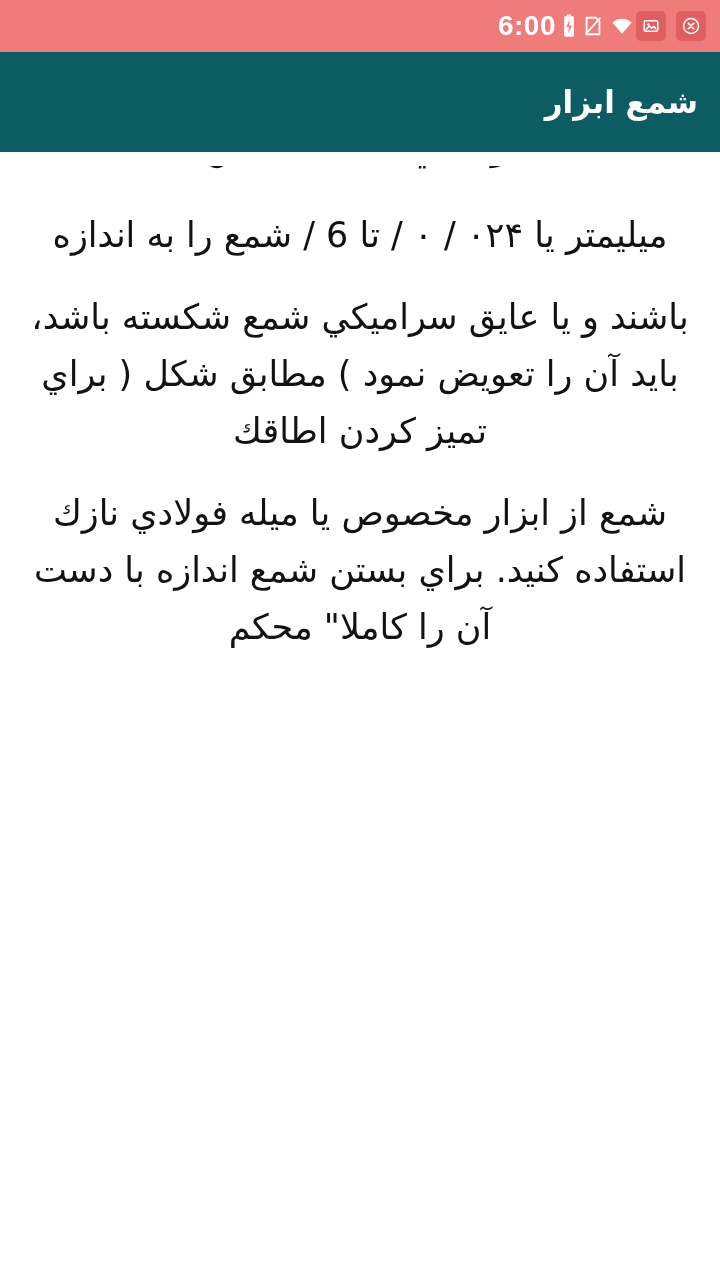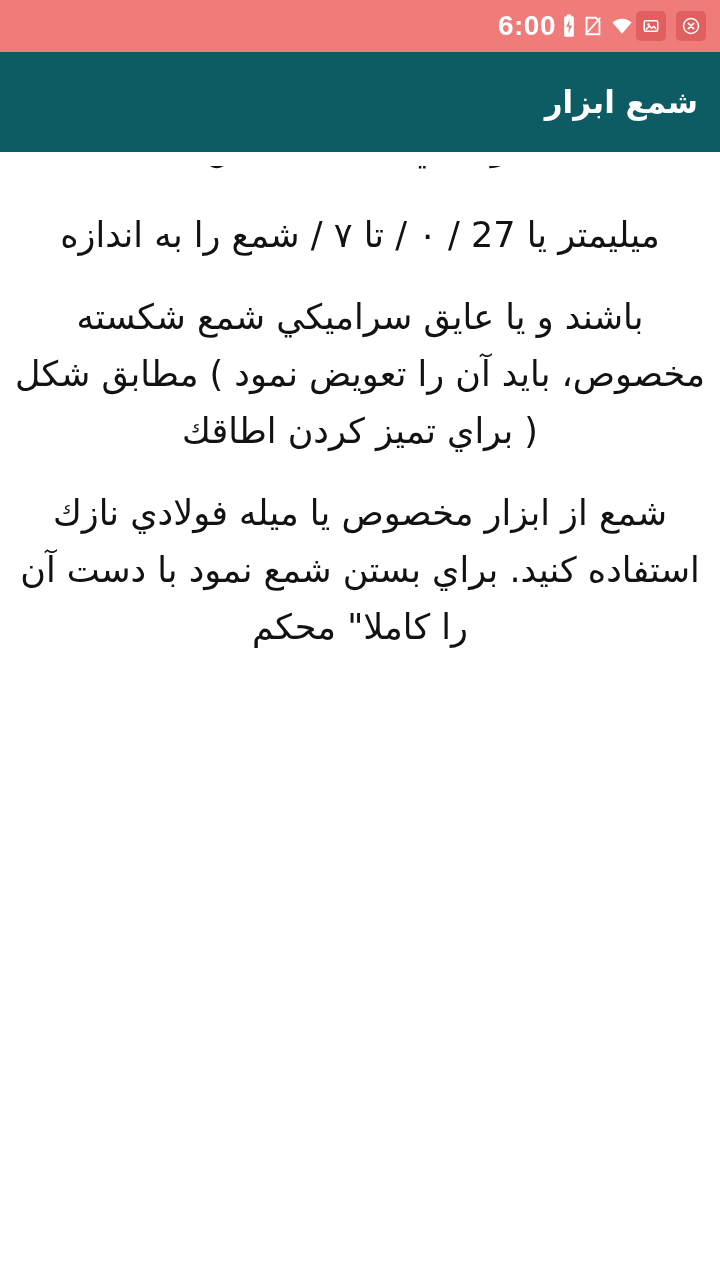--- a/index.html
+++ b/index.html
@@ -152,18 +152,18 @@
   </div>
 </div>
 
 <div class="app-bar">
   <div class="app-title">شمع ابزار</div>
 </div>
 
 <div class="content">
   <div class="article">
     <p class="para first">سوختگي داشته / مابين / </p>
-    <p class="para">ميليمتر یا 27 / ۰ / تا ۷ / شمع را به اندازه</p>
-    <p class="para">باشند و یا عایق سرامیکي شمع شکسته مخصوص، باید آن را تعویض نمود ) مطابق شکل ( براي تمیز کردن اطاقك</p>
-    <p class="para">شمع از ابزار مخصوص یا میله فولادي نازك استفاده کنید. براي بستن شمع نمود با دست آن را کاملا" محکم</p>
+    <p class="para">ميليمتر یا ۰۲۴ / ۰ / تا 6 / شمع را به اندازه</p>
+    <p class="para">باشند و یا عایق سرامیکي شمع شکسته باشد، باید آن را تعویض نمود ) مطابق شکل ( براي تمیز کردن اطاقك</p>
+    <p class="para">شمع از ابزار مخصوص یا میله فولادي نازك استفاده کنید. براي بستن شمع اندازه با دست آن را کاملا" محکم</p>
   </div>
   <div class="clip-top"></div>
 </div>
 
 </body></html>

